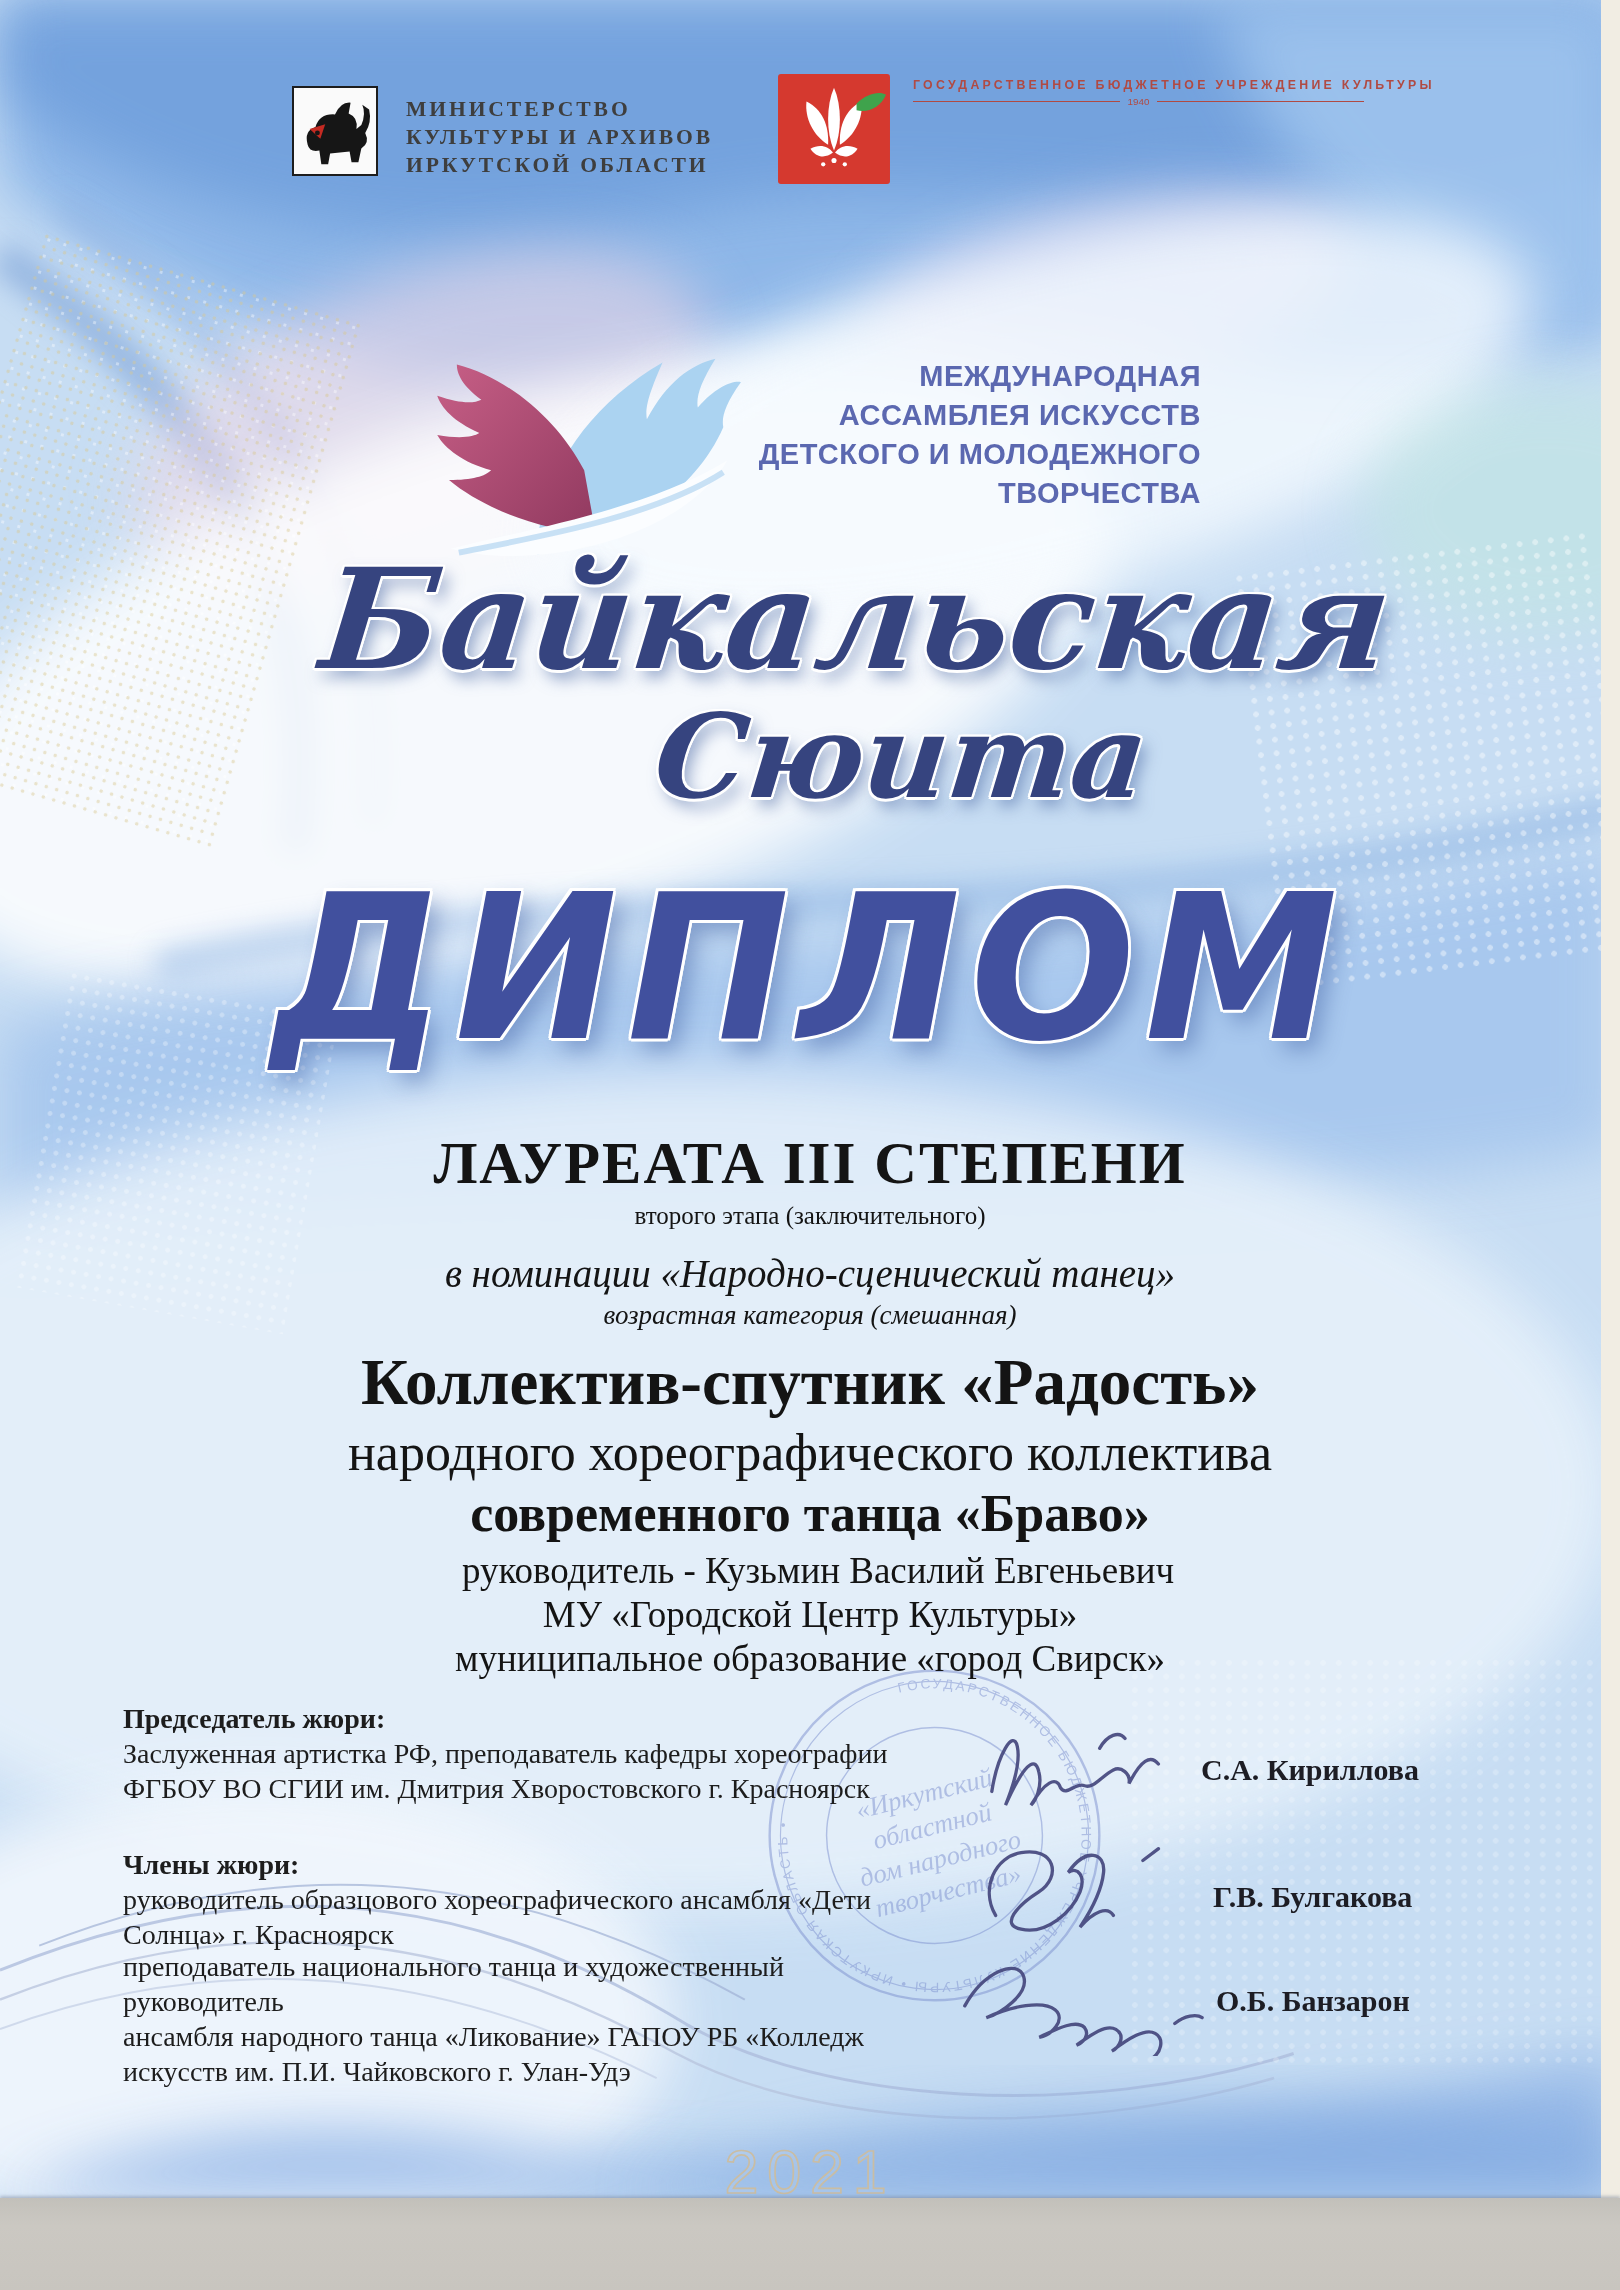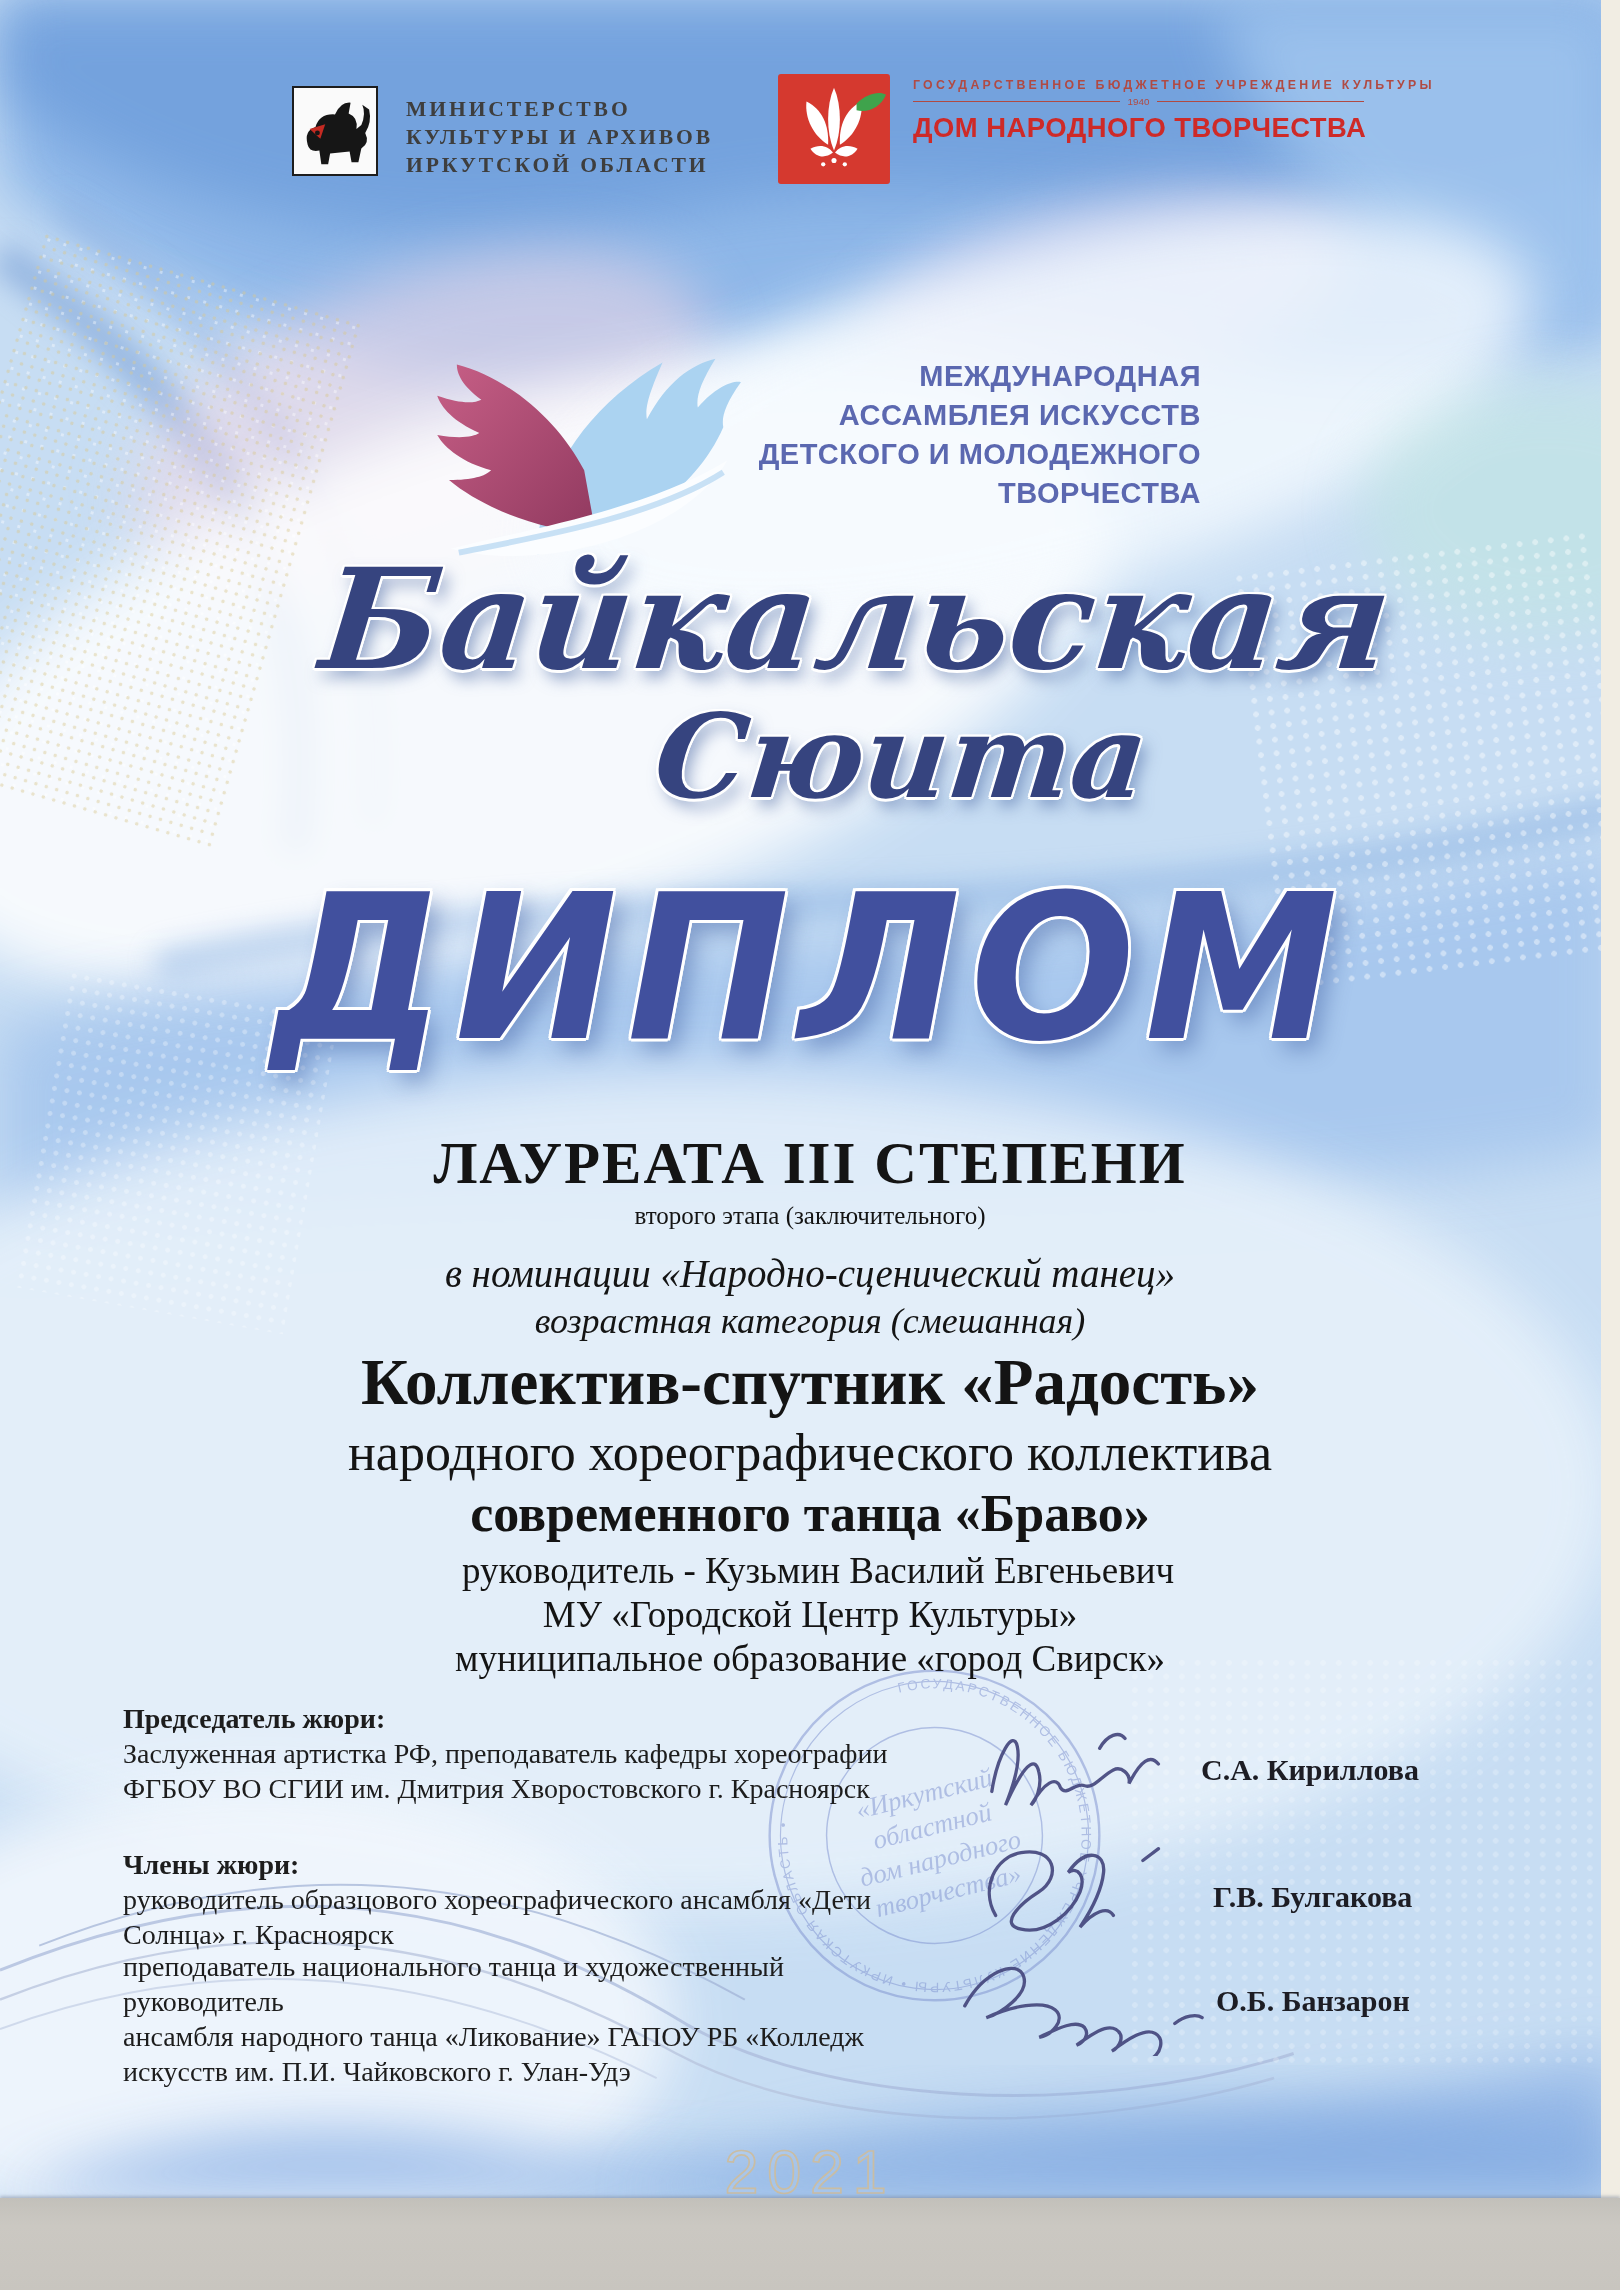--- a/index.html
+++ b/index.html
@@ -43,21 +43,21 @@
     font-size:194px; letter-spacing:9.8px; color:#41509e; transform:scaleY(1.04);
     text-shadow: 2.9px 0 0 #fff, -2.9px 0 0 #fff, 0 2.9px 0 #fff, 0 -2.9px 0 #fff,
                  2.5px 2.5px 0 #fff, -2.5px -2.5px 0 #fff, 2.5px -2.5px 0 #fff, -2.5px 2.5px 0 #fff,
                  9.8px 11.8px 21.6px rgba(60,90,160,.45); }
 
   
   .cline { left:0; width:1620px; text-align:center; color:#141414; }
   .l-degree   { top:1129px; font-size:59px; font-weight:bold; letter-spacing:2px; }
   .l-stage    { top:1202px; font-size:25px; }
   .l-nomin    { top:1251px; font-size:39px; font-style:italic; }
-  .l-age      { top:1300px; font-size:36px; font-style:italic; }
+  .l-age      { top:1300px; font-size:27px; font-style:italic; }
   .l-rec1     { top:1345px; font-size:65px; font-weight:bold; }
   .l-rec2     { top:1423px; font-size:52px; font-weight:normal; }
   .l-rec3     { top:1484px; font-size:52px; font-weight:bold; }
   .l-director { top:1549px; font-size:37px;padding-left:16px; }
   .l-org      { top:1593px; font-size:37px; }
   .l-mun      { top:1637px; font-size:37px; }
 
   
   .jury-block { left:123px; width:814px; font-size:28px; line-height:35px; color:#1d1d1d; }
   .jb1 { top:1701px; } .jb2 { top:1823px;margin-top:24px; } .jb3 { top:1949px; }
@@ -165,21 +165,20 @@
     <circle cx="68" cy="92" r="2.2" fill="#ffffff"></circle>
   </svg>
 </div>
 <div class="abs odnt-block">
   <div class="odnt-top">ГОСУДАРСТВЕННОЕ БЮДЖЕТНОЕ УЧРЕЖДЕНИЕ КУЛЬТУРЫ</div>
   <div class="odnt-divider">
     <span class="dl"></span>
     <span>1940</span>
     <span class="dl"></span>
   </div>
-  <div class="odnt-red">ДОМ НАРОДНОГО ТВОРЧЕСТВА</div>
 </div>
 
 <div class="abs assembly">
   <div>МЕЖДУНАРОДНАЯ</div>
   <div>АССАМБЛЕЯ ИСКУССТВ</div>
   <div>ДЕТСКОГО И МОЛОДЕЖНОГО</div>
   <div>ТВОРЧЕСТВА</div>
 </div>
 
 <div class="abs" style="left:390px; top:341px; width:358px; height:240px;">

